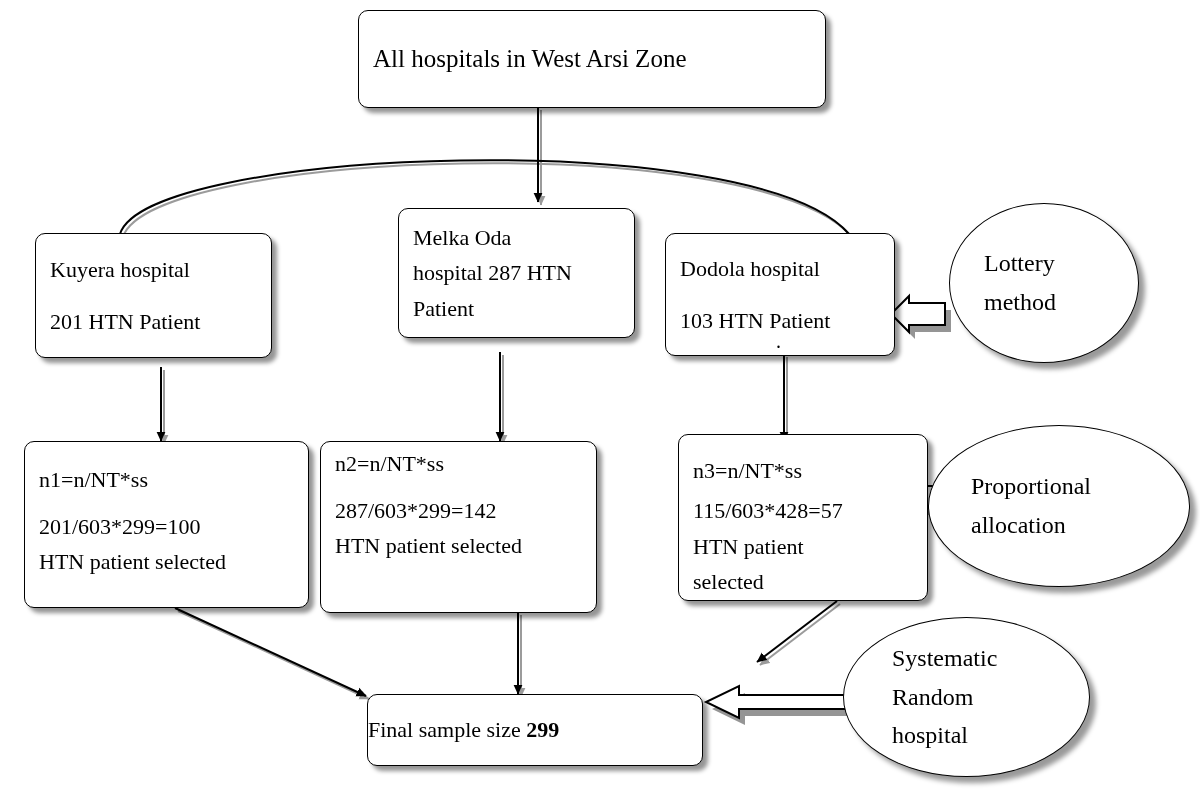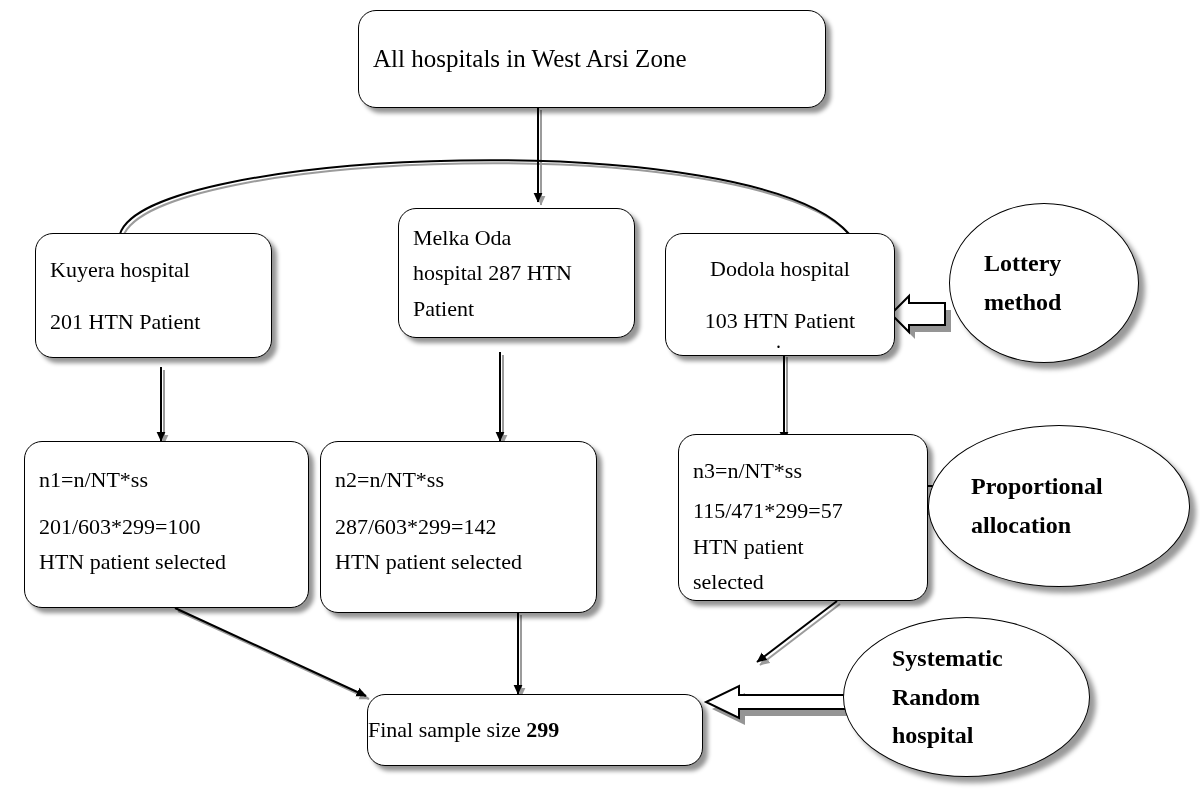--- a/index.html
+++ b/index.html
@@ -25,39 +25,38 @@
   }
   .node {
     position: absolute;
     box-sizing: border-box;
     background: #ffffff;
     border: 1.6px solid #000000;
     color: #000000;
     line-height: 1.62;
   }
   .rbox {
-    border-radius: 18px;
+    border-radius: 10px;
     box-shadow: 5px 5px 4px rgba(0,0,0,0.42);
     display: flex;
     flex-direction: column;
     justify-content: center;
   }
   .rbox .ln {
     display: block;
     padding: 0 14px;
     white-space: nowrap;
   }
   .ell {
     border-radius: 50%;
     box-shadow: 6px 6px 5px rgba(0,0,0,0.40);
     display: flex;
     flex-direction: column;
     justify-content: center;
     align-items: flex-start;
-    font-weight: bold;
   }
   .ell .ln {
     display: block;
     white-space: nowrap;
   }
   .t-title { font-size: 25px; }
   .t-box   { font-size: 22px; }
   .t-ell   { font-size: 24px; }
   .gap { height: 16px; }
   .gap-s { height: 11px; }
@@ -130,50 +129,50 @@
     <span class="gap"></span>
     <span class="ln">201 HTN Patient</span>
   </div>
 
   <div class="node rbox t-box" style="left:398px; top:208px; width:237px; height:130px;justify-content:center;">
     <span class="ln">Melka Oda</span>
     <span class="ln">hospital 287 HTN</span>
     <span class="ln">Patient</span>
   </div>
 
-  <div class="node rbox t-box" style="left:665px; top:233px; width:230px; height:123px;align-items:center;">
+  <div class="node rbox t-box" style="left:665px; top:233px; width:230px; height:123px;">
     <span class="ln">Dodola hospital</span>
     <span class="gap"></span>
     <span class="ln">103 HTN Patient</span>
   </div>
   <span class="dot" style="left:776px; top:330px;">.</span>
 
   <div class="node ell t-ell" style="left:949px; top:203px; width:190px; height:160px; padding-left:34px;">
     <span class="ln">Lottery</span>
     <span class="ln">method</span>
   </div>
 
   <div class="node rbox t-box" style="left:24px; top:441px; width:285px; height:167px; justify-content:flex-start; padding-top:20px;">
     <span class="ln">n1=n/NT*ss</span>
     <span class="gap-s"></span>
     <span class="ln">201/603*299=100</span>
     <span class="ln">HTN patient selected</span>
   </div>
 
-  <div class="node rbox t-box" style="left:320px; top:441px; width:277px; height:172px; justify-content:flex-start; padding-top:20px;">
+  <div class="node rbox t-box" style="left:320px; top:441px; width:277px; height:172px; justify-content:flex-start; padding-top:4px;">
     <span class="ln">n2=n/NT*ss</span>
     <span class="gap-s"></span>
     <span class="ln">287/603*299=142</span>
     <span class="ln">HTN patient selected</span>
   </div>
 
   <div class="node rbox t-box" style="left:638px; top:434px; width:250px; height:167px; justify-content:flex-start; padding-top:18px;margin-left:40px;">
     <span class="ln">n3=n/NT*ss</span>
     <span class="gap-s"></span>
-    <span class="ln">115/471*299=57</span>
+    <span class="ln">115/603*428=57</span>
     <span class="ln">HTN patient</span>
     <span class="ln">selected</span>
   </div>
 
   <div class="node ell t-ell" style="left:928px; top:425px; width:262px; height:162px; padding-left:42px;">
     <span class="ln">Proportional</span>
     <span class="ln">allocation</span>
   </div>
 
   <div class="node ell t-ell" style="left:843px; top:617px; width:247px; height:160px; padding-left:48px;">

